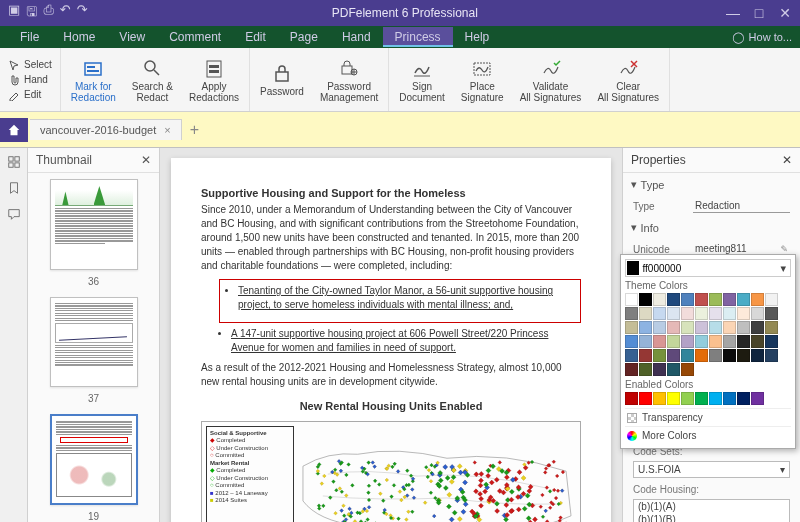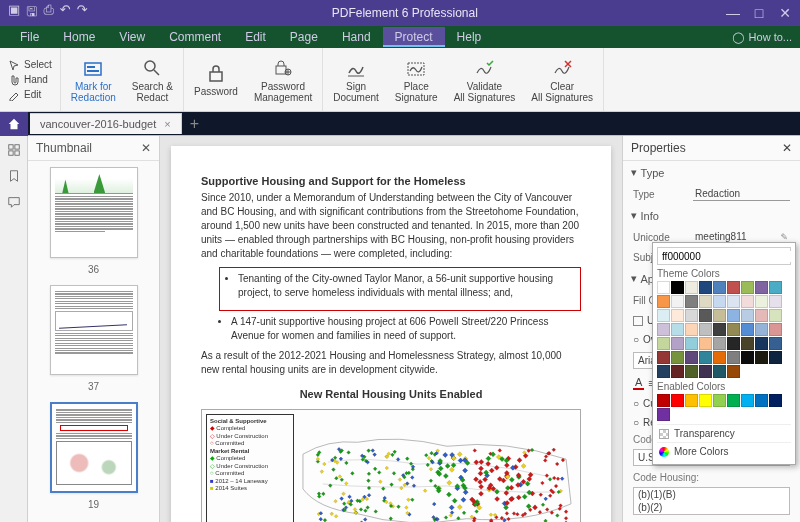--- a/index.html
+++ b/index.html
@@ -15,59 +15,59 @@
 .menubar .menu.active { background: #5a4f9c; border-bottom: 2px solid #6fc3e8; padding-bottom: 1px; }
 .menubar .howto { margin-left: auto; margin-right: 8px; font-size: 11px; cursor: pointer; display: flex; align-items: center; gap: 4px; }
 .ribbon { background: #f5f5f5; height: 64px; display: flex; align-items: stretch; border-bottom: 1px solid #d0d0d0; }
 .ribbon .small-group { padding: 4px 6px; display: flex; flex-direction: column; gap: 1px; justify-content: center; border-right: 1px solid #e0e0e0; }
 .ribbon .small-item { display: flex; align-items: center; gap: 4px; font-size: 10px; color: #444; cursor: pointer; padding: 1px 2px; }
 .ribbon .small-item svg { width: 12px; height: 12px; }
 .ribbon .big-group { display: flex; padding: 4px 2px; border-right: 1px solid #e0e0e0; }
 .ribbon .big-item { display: flex; flex-direction: column; align-items: center; justify-content: center; padding: 2px 8px; cursor: pointer; font-size: 10px; color: #444; text-align: center; line-height: 1.1; gap: 2px; }
 .ribbon .big-item svg { width: 22px; height: 22px; }
 .ribbon .big-item.active { color: #2a6fc9; }
-.tabbar { background: #0f172a; height: 24px; display: flex; align-items: center; border-bottom: 1px solid #c0c0c0; }
+.tabbar { background: #fef9c3; height: 36px; display: flex; align-items: center; border-bottom: 1px solid #c0c0c0; }
 .tabbar .home-tab { width: 28px; height: 24px; background: #4a3d8f; display: flex; align-items: center; justify-content: center; color: white; cursor: pointer; }
 .tabbar .doc-tab { background: #f5f5f5; padding: 4px 10px; margin-left: 2px; font-size: 11px; color: #555; display: flex; align-items: center; gap: 8px; cursor: pointer; border-top: 1px solid #d0d0d0; border-right: 1px solid #d0d0d0; }
 .tabbar .add-tab { padding: 0 8px; font-size: 16px; color: #888; cursor: pointer; }
 .workspace { display: flex; height: calc(522px - 26px - 22px - 64px - 24px); }
 .sidebar-icons { width: 28px; background: #f0f0f0; border-right: 1px solid #d0d0d0; display: flex; flex-direction: column; align-items: center; padding-top: 6px; gap: 10px; }
 .sidebar-icons .sicon { width: 16px; height: 16px; cursor: pointer; color: #666; display: flex; align-items: center; justify-content: center; }
 .thumb-panel { width: 132px; background: #fafafa; border-right: 1px solid #d0d0d0; display: flex; flex-direction: column; }
 .thumb-panel .panel-header { display: flex; justify-content: space-between; align-items: center; padding: 5px 8px; font-size: 12px; color: #555; border-bottom: 1px solid #e0e0e0; }
 .thumb-panel .thumbs { flex: 1; overflow: auto; padding: 6px; display: flex; flex-direction: column; gap: 4px; align-items: center; }
 .thumb-panel .thumb { width: 88px; height: 108px; background: white; border: 1px solid #c0c0c0; box-shadow: 0 1px 2px rgba(0,0,0,0.1); font-size: 5px; padding: 4px; overflow: hidden; }
 .thumb-panel .thumb.selected { border: 2px solid #4a7ec9; }
 .thumb-panel .thumb-num { font-size: 10px; color: #666; text-align: center; margin-top: 2px; margin-bottom: 6px; }
 .page-view { flex: 1; background: #e6e6e6; overflow: auto; padding: 10px; }
 .page { background: white; width: 440px; margin: 0 auto; padding: 28px 30px; box-shadow: 0 2px 6px rgba(0,0,0,0.2); font-size: 10px; color: #333; line-height: 1.4; }
 .page h4 { font-size: 11px; font-weight: bold; margin-bottom: 2px; }
 .page .redact-box { border: 1.5px solid #cc0000; margin: 6px 0 4px 18px; padding: 4px 6px; }
-.page ul { list-style: disc; padding-left: 30px; margin-bottom: 6px; }
+.page ul { list-style: disc; padding-left: 30px; margin-bottom: 6px; text-decoration: underline; }
 .page .map-title { font-weight: bold; text-align: center; margin-top: 10px; font-size: 11px; }
 .page .map-box { margin-top: 6px; height: 140px; border: 1px solid #aaa; background: #fdfdfd; position: relative; display: flex; }
 .page .map-legend { width: 88px; border: 1px solid #333; margin: 4px; padding: 3px; font-size: 6px; line-height: 1.25; }
 .page .map-legend b { font-size: 6px; }
 .page .map-area { flex: 1; position: relative; margin: 4px 4px 4px 0; overflow: hidden; }
 .props-panel { width: 178px; background: #fafafa; border-left: 1px solid #d0d0d0; font-size: 11px; color: #444; position: relative; }
 .props-panel .panel-header { display: flex; justify-content: space-between; align-items: center; padding: 5px 8px; font-size: 12px; border-bottom: 1px solid #e0e0e0; }
 .props-panel .section-hdr { padding: 5px 8px; font-size: 11px; color: #555; display: flex; align-items: center; gap: 4px; cursor: pointer; }
 .props-panel .prop-row { display: flex; align-items: center; padding: 3px 10px; gap: 6px; }
 .props-panel .prop-label { width: 54px; font-size: 10px; color: #666; }
 .props-panel .prop-value { flex: 1; font-size: 10px; border-bottom: 1px solid #999; padding: 1px 2px; display: flex; align-items: center; gap: 4px; }
 .props-panel .prop-value.edit::after { content: "✎"; margin-left: auto; font-size: 9px; color: #888; }
 .props-panel .checkbox-row { padding: 4px 10px; font-size: 10px; display: flex; align-items: center; gap: 4px; }
 .props-panel .font-row { padding: 3px 10px; }
 .props-panel .font-input { width: 100%; border: 1px solid #bbb; padding: 2px 4px; font-size: 10px; background: white; }
 .props-panel .toolbar-row { padding: 4px 10px; display: flex; gap: 4px; align-items: center; }
 .props-panel .radio-row { padding: 4px 10px; font-size: 10px; display: flex; align-items: center; gap: 4px; }
 .props-panel .code-select { margin: 2px 10px; border: 1px solid #bbb; padding: 2px 4px; font-size: 10px; background: white; display: flex; justify-content: space-between; }
 .props-panel .code-list { margin: 2px 10px 0; border: 1px solid #bbb; background: white; font-size: 10px; }
 .props-panel .code-list div { padding: 1px 4px; }
-.color-popup { position: absolute; top: 106px; right: 4px; width: 144px; background: white; border: 1px solid #aaa; box-shadow: 2px 2px 6px rgba(0,0,0,0.3); z-index: 100; padding: 4px; }
+.color-popup { position: absolute; top: 106px; right: 4px; width: 176px; background: white; border: 1px solid #aaa; box-shadow: 2px 2px 6px rgba(0,0,0,0.3); z-index: 100; padding: 4px; }
 .color-popup .swatch-input { display: flex; align-items: center; gap: 3px; border: 1px solid #ccc; padding: 1px; margin-bottom: 3px; }
 .color-popup .swatch-input .sw { width: 14px; height: 14px; background: black; }
 .color-popup .swatch-input input { border: none; flex: 1; font-size: 10px; outline: none; }
 .color-popup .cp-label { font-size: 10px; color: #666; margin: 3px 0 2px; }
 .color-popup .swatch-grid { display: flex; flex-wrap: wrap; gap: 1px; margin-bottom: 3px; }
 .color-popup .swatch-grid .sw { width: 13px; height: 13px; border: 1px solid rgba(0,0,0,0.15); cursor: pointer; }
 .color-popup .row-item { font-size: 10px; padding: 3px 2px; cursor: pointer; border-top: 1px solid #eee; display: flex; align-items: center; gap: 5px; }
 .thumb .chart { width: 100%; height: 22px; background: linear-gradient(to top, #dff0df 0%, transparent 70%); border-bottom: 1px solid #7a7; margin-bottom: 2px; position: relative; }
 .thumb .chart::before { content: ""; position: absolute; bottom: 0; left: 10%; width: 10%; height: 80%; background: #3a9a3a; clip-path: polygon(0 100%, 40% 20%, 80% 100%); }
 .thumb .chart::after { content: ""; position: absolute; bottom: 0; left: 50%; width: 15%; height: 95%; background: #3a9a3a; clip-path: polygon(0 100%, 50% 5%, 100% 100%); }
@@ -103,21 +103,21 @@
 </div>
 
 <div class="menubar" id="menubar">
     <div class="menu">File</div>
     <div class="menu">Home</div>
     <div class="menu">View</div>
     <div class="menu">Comment</div>
     <div class="menu">Edit</div>
     <div class="menu">Page</div>
     <div class="menu">Hand</div>
-    <div class="menu active">Protect</div>
+    <div class="menu active">Princess</div>
     <div class="menu">Help</div>
     <div class="howto"><span>◯</span> How to...</div>
   </div>
 
 <div class="ribbon" id="ribbon">
     <div class="small-group">
       <div class="small-item">
         <svg viewBox="0 0 12 12">
           <path d="M2 2 L10 6 L6 7 L5 11 Z" fill="none" stroke="#555"></path>
         </svg>
@@ -144,20 +144,28 @@
           <rect x="5" y="13" width="12" height="2" fill="#2a6fc9"></rect>
         </svg>
         <span>Mark for<br>Redaction</span>
       </div>
       <div class="big-item">
         <svg viewBox="0 0 22 22">
           <circle cx="9" cy="9" r="5" fill="none" stroke="#555" stroke-width="1.5"></circle>
           <line x1="13" y1="13" x2="18" y2="18" stroke="#555" stroke-width="1.5"></line>
         </svg>
         <span>Search &amp;<br>Redact</span>
+      </div>
+      <div class="big-item">
+        <svg viewBox="0 0 22 22">
+          <rect x="4" y="4" width="14" height="16" fill="none" stroke="#555"></rect>
+          <rect x="6" y="8" width="10" height="3" fill="#555"></rect>
+          <rect x="6" y="13" width="10" height="3" fill="#555"></rect>
+        </svg>
+        <span>Apply<br>Redactions</span>
       </div>
     </div>
     <div class="big-group">
       <div class="big-item">
         <svg viewBox="0 0 22 22">
           <rect x="5" y="10" width="12" height="9" fill="none" stroke="#555" stroke-width="1.5"></rect>
           <path d="M8 10 V7 a3 3 0 0 1 6 0 V10" fill="none" stroke="#555" stroke-width="1.5"></path>
         </svg>
         <span>Password</span>
       </div>
@@ -675,20 +683,21 @@
     </div>
     <div class="radio-row">○ <span>Custom Text</span></div>
     <div class="radio-row">○ <span>Redaction Code</span></div>
     <div style="padding:2px 10px;font-size:10px;color:#777;">Code Sets:</div>
     <div class="code-select">
         <span>U.S.FOIA</span>
         <span>▾</span>
       </div>
     <div style="padding:4px 10px 2px;font-size:10px;color:#777;">Code Housing:</div>
     <div class="code-list" id="codelist">
+        <div>(b)(1)(A)</div>
         <div>(b)(1)(B)</div>
         <div>(b)(2)</div>
       </div>
 
     <div class="color-popup">
       <div class="swatch-input">
         <div class="sw"></div>
         <input value="ff000000" style="">
         <span style="padding:0 3px;">▾</span>
       </div>

